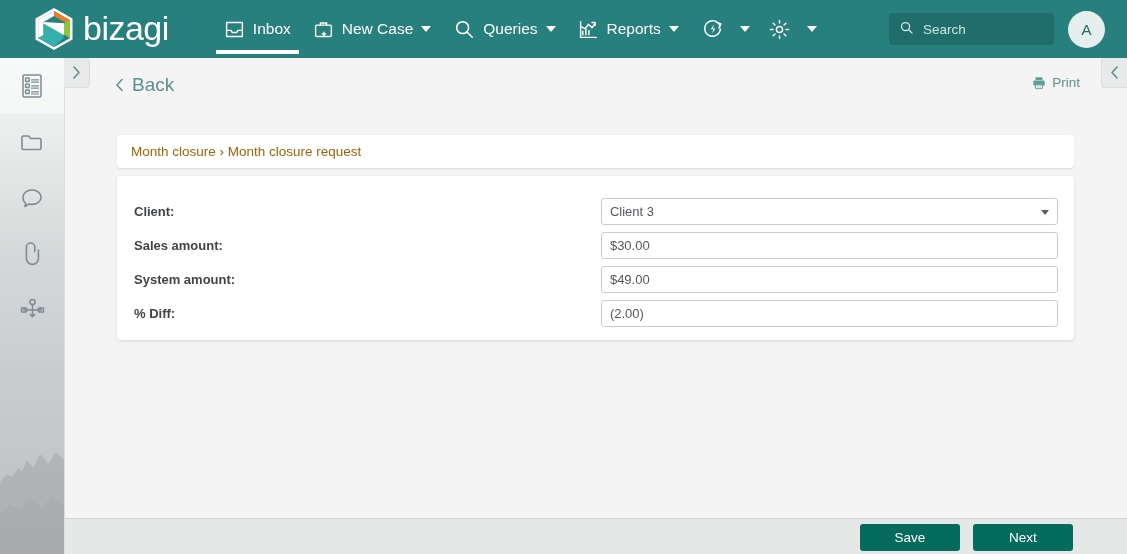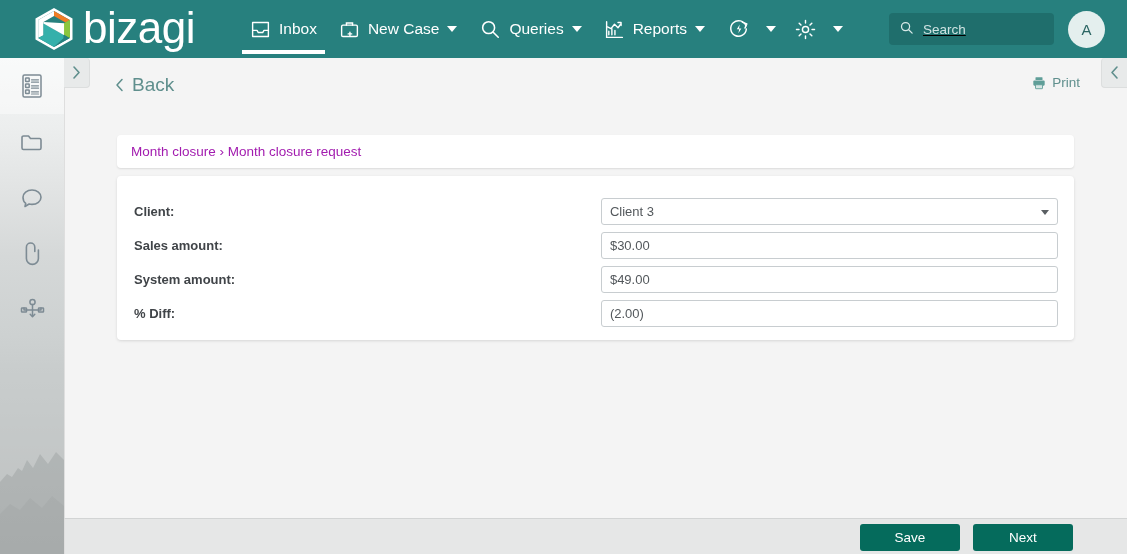--- a/index.html
+++ b/index.html
@@ -17,21 +17,21 @@
     background: #27807e;
     display: flex; align-items: center;
   }
   .logo-wrap {
     display: flex; align-items: center;
     margin-left: 34px;
   }
   .logo-hex { width: 40px; height: 44px; flex: 0 0 auto; }
   .logo-text {
     color: #ffffff;
-    font-size: 44px;
+    font-size: 34px;
     letter-spacing: -0.5px;
     margin-left: 9px;
     font-weight: 400;
     line-height: 1;
     position: relative;
     top: -1px;
   }
 
   .nav { display: flex; align-items: center; margin-left: 44px; height: 58px; justify-content: space-between; }
   .nav-item {
@@ -62,21 +62,20 @@
   .nav-icon-only { padding: 0 6px 0 12px; }
 
   .search-box {
     position: absolute; left: 889px; top: 13px;
     width: 165px; height: 32px;
     background: #1f6e6c;
     border-radius: 4px;
     display: flex; align-items: center;
     padding: 0 10px;
     cursor: text;
-    text-decoration: underline;
   }
   .search-box .txt {
     color: #cfe3e2; font-size: 13.5px; margin-left: 9px;
   }
   .avatar {
     position: absolute; left: 1068px; top: 11px;
     width: 37px; height: 37px; border-radius: 50%;
     background: #e4efee;
     color: #2c6664;
     display: flex; align-items: center; justify-content: center;
@@ -150,21 +149,21 @@
   .breadcrumb-card {
     position: absolute; left: 52px; top: 77px;
     width: 957px; height: 33px;
     background: #ffffff;
     border-radius: 4px;
     box-shadow: 0 1px 2px rgba(0,0,0,0.10);
     display: flex; align-items: center;
     padding-left: 14px;
   }
   .breadcrumb-card .bc {
-    color: #a21caf; font-size: 13.5px;
+    color: #a16207; font-size: 13.5px;
   }
 
   .form-card {
     position: absolute; left: 52px; top: 118px;
     width: 957px; height: 164px;
     background: #ffffff;
     border-radius: 4px;
     box-shadow: 0 1px 3px rgba(0,0,0,0.12);
     padding-top: 18px;
   }

